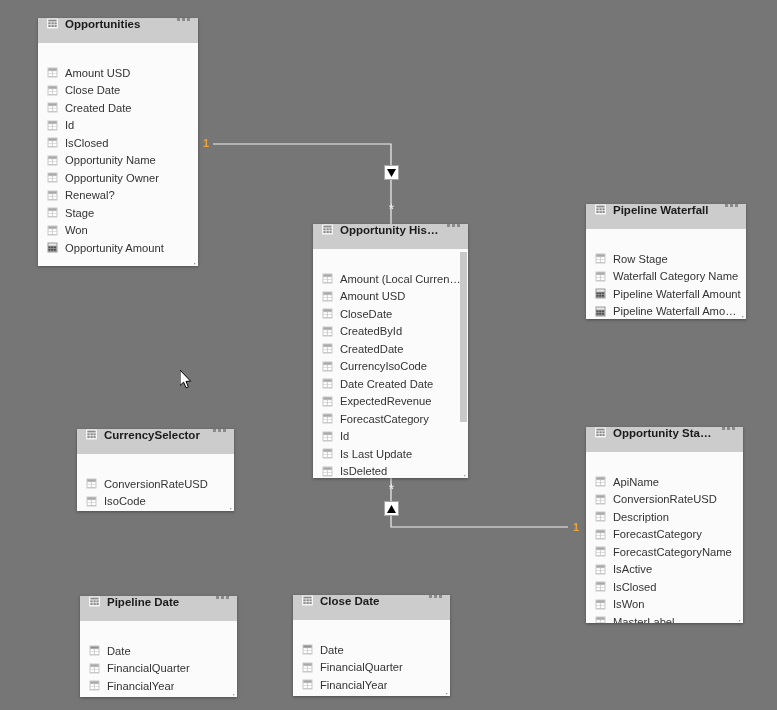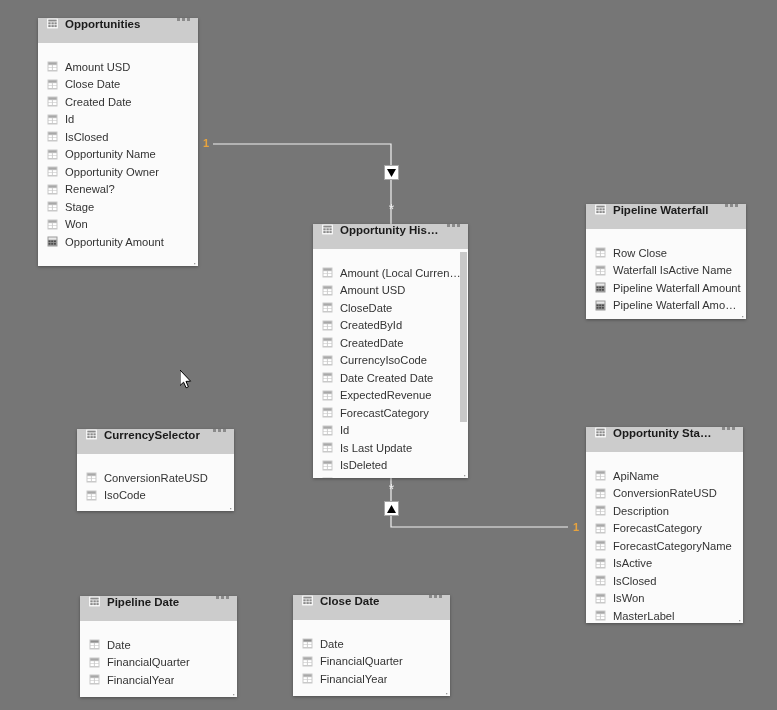--- a/index.html
+++ b/index.html
@@ -84,21 +84,21 @@
     flex: 0 0 auto;
   }
   .ellipsis-menu i {
     display: block;
     width: 3px;
     height: 3px;
     background: #8a8a8a;
   }
   .tbl-body {
     flex: 1;
-    padding-top: 15px;
+    padding-top: 21px;
     overflow: hidden;
     position: relative;
   }
   .field {
     height: 17.5px;
     display: flex;
     align-items: center;
     padding-left: 9px;
     padding-right: 4px;
     box-sizing: border-box;
@@ -583,34 +583,34 @@
             <span style="display: flex;">
               <svg class="icn" width="11" height="11" viewBox="0 0 11 11">
                 <rect x="0.5" y="0.5" width="10" height="10" fill="#c9c9c9"></rect>
                 <rect x="1.5" y="1.5" width="8" height="1.9" fill="#a8a8a8"></rect>
                 <rect x="1.5" y="4.2" width="3.4" height="2.2" fill="#ffffff"></rect>
                 <rect x="5.8" y="4.2" width="3.7" height="2.2" fill="#ffffff"></rect>
                 <rect x="1.5" y="7" width="3.4" height="2" fill="#ffffff"></rect>
                 <rect x="5.8" y="7" width="3.7" height="2" fill="#ffffff"></rect>
               </svg>
             </span>
-            <span class="fname">Row Close</span>
-          </div>
-          <div class="field">
-            <span style="display: flex;">
-              <svg class="icn" width="11" height="11" viewBox="0 0 11 11">
-                <rect x="0.5" y="0.5" width="10" height="10" fill="#c9c9c9"></rect>
-                <rect x="1.5" y="1.5" width="8" height="1.9" fill="#a8a8a8"></rect>
-                <rect x="1.5" y="4.2" width="3.4" height="2.2" fill="#ffffff"></rect>
-                <rect x="5.8" y="4.2" width="3.7" height="2.2" fill="#ffffff"></rect>
-                <rect x="1.5" y="7" width="3.4" height="2" fill="#ffffff"></rect>
-                <rect x="5.8" y="7" width="3.7" height="2" fill="#ffffff"></rect>
-              </svg>
-            </span>
-            <span class="fname">Waterfall IsActive Name</span>
+            <span class="fname">Row Stage</span>
+          </div>
+          <div class="field">
+            <span style="display: flex;">
+              <svg class="icn" width="11" height="11" viewBox="0 0 11 11">
+                <rect x="0.5" y="0.5" width="10" height="10" fill="#c9c9c9"></rect>
+                <rect x="1.5" y="1.5" width="8" height="1.9" fill="#a8a8a8"></rect>
+                <rect x="1.5" y="4.2" width="3.4" height="2.2" fill="#ffffff"></rect>
+                <rect x="5.8" y="4.2" width="3.7" height="2.2" fill="#ffffff"></rect>
+                <rect x="1.5" y="7" width="3.4" height="2" fill="#ffffff"></rect>
+                <rect x="5.8" y="7" width="3.7" height="2" fill="#ffffff"></rect>
+              </svg>
+            </span>
+            <span class="fname">Waterfall Category Name</span>
           </div>
           <div class="field">
             <span style="display: flex;">
               <svg class="icn" width="11" height="11" viewBox="0 0 11 11">
                 <rect x="0.5" y="0.5" width="10" height="10" fill="#9a9a9a"></rect>
                 <rect x="1.5" y="1.5" width="8" height="2.2" fill="#e9e9e9"></rect>
                 <rect x="1.5" y="4.5" width="2" height="1.7" fill="#4a4a4a"></rect>
                 <rect x="4.2" y="4.5" width="2" height="1.7" fill="#4a4a4a"></rect>
                 <rect x="6.9" y="4.5" width="2" height="1.7" fill="#4a4a4a"></rect>
                 <rect x="1.5" y="7" width="2" height="1.7" fill="#4a4a4a"></rect>

